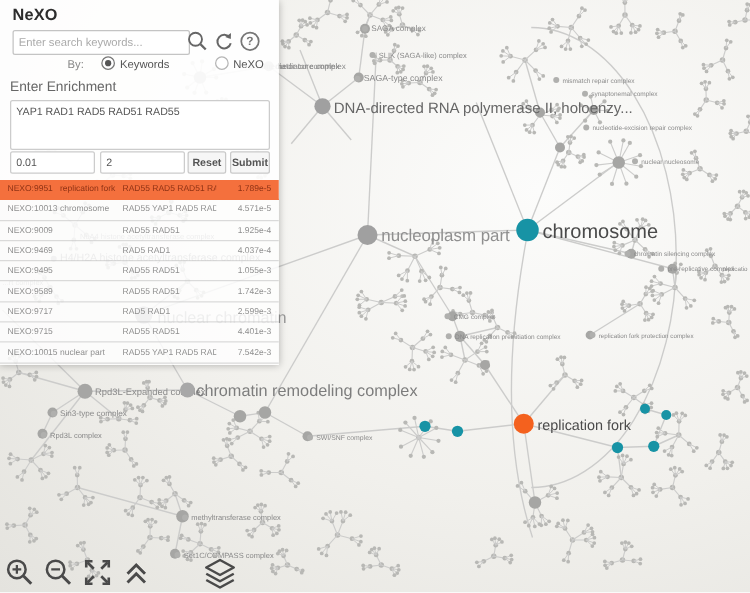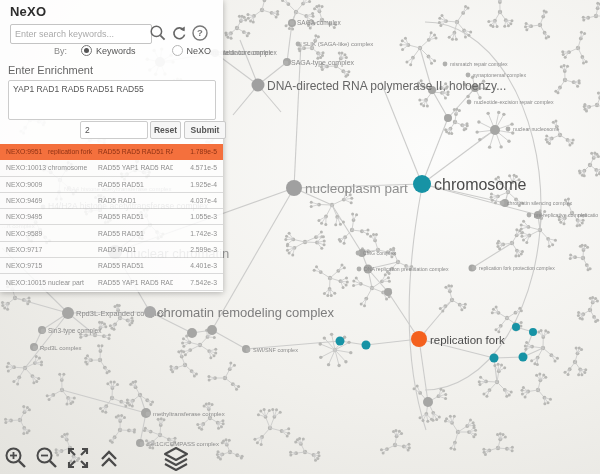--- a/index.html
+++ b/index.html
@@ -2341,23 +2341,24 @@
       <span class="radio checked"></span>
       <span class="radio-label">Keywords</span>
       <span class="radio" style="margin-left:36px"></span>
       <span class="radio-label">NeXO</span>
     </div>
 
     <div class="te-heading">Enter Enrichment</div>
 
     <textarea class="te-query" style="">YAP1 RAD1 RAD5 RAD51 RAD55</textarea>
 
+    <input class="param-input" style="left: 8px; width: 58px;" value="0.01">
     <input class="param-input" style="left: 80px; width: 58px;" value="2">
     <button class="btn" style="left:150px;width:31px">Reset</button>
-    <button class="btn" style="left:184px;width:42px">Submit</button>
+    <button class="btn" style="left:184px;width:32px">Submit</button>
 
     <div class="results">
         <div class="trow sel">
           <div class="c-id">NEXO:9951</div>
           <div class="c-term">replication fork</div>
           <div class="c-genes">RAD55 RAD5 RAD51 RAD1</div>
           <div class="c-pval">1.789e-5</div>
         </div>
         <div class="trow">
           <div class="c-id">NEXO:10013</div>

